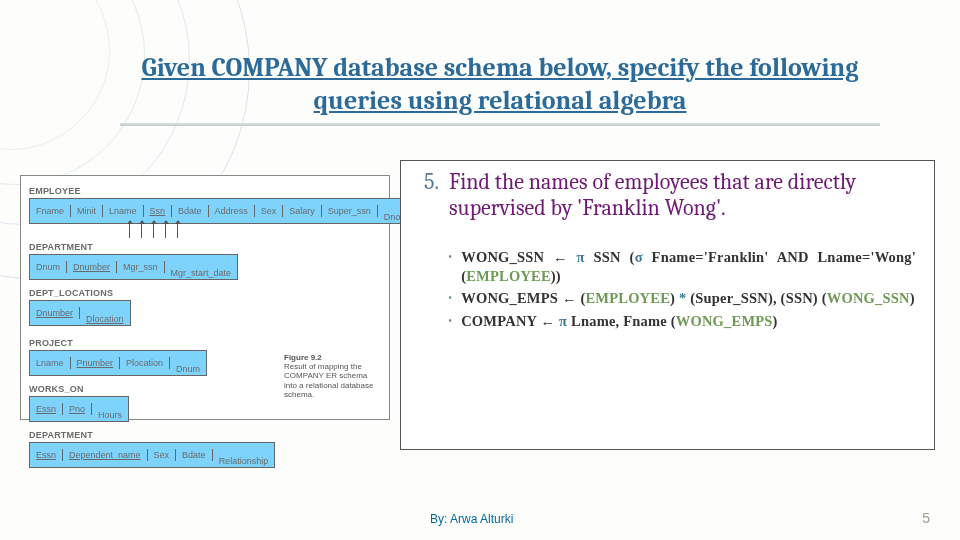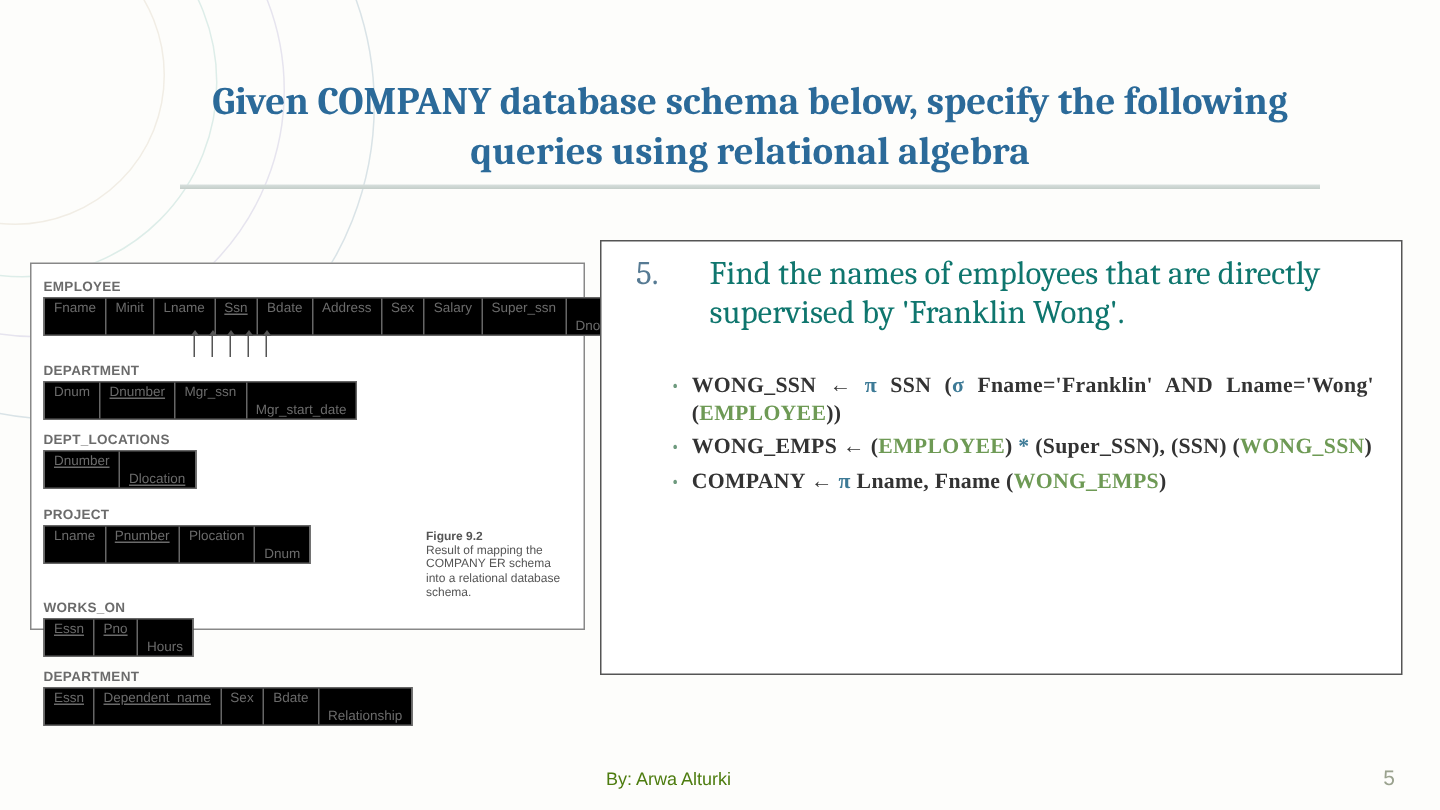--- a/index.html
+++ b/index.html
@@ -32,20 +32,21 @@
     left: 120px;
     right: 80px;
     top: 52px;
     text-align: center;
   }
   .title-text {
     font-size: 26px;
     font-weight: bold;
     color: #2b6a99;
     line-height: 1.25;
+    text-decoration: underline;
   }
   .title-underline {
     height: 3px;
     background: linear-gradient(#d8e0de,#c4cec9);
     margin-top: 6px;
   }
 
   .schema-box {
     position: absolute;
     left: 20px;
@@ -57,21 +58,22 @@
     padding: 6px 8px 6px 8px;
     font-family: Arial, sans-serif;
     color: #6b6b6b;
     font-size: 9px;
   }
   .tbl-title { font-weight: bold; margin-top: 4px; margin-bottom: 2px; font-size: 9px; letter-spacing: .2px; }
   .tbl-row {
     display: flex;
     border: 1px solid #666;
     width: fit-content;
-    background: #000000;
+    background: #7dd3fc;
+    align-items: center;
   }
   .tbl-row span {
     padding: 1px 6px;
     border-right: 1px solid #666;
     white-space: nowrap;
   }
   .tbl-row span:last-child { border-right: none; margin-top: 12px; }
   .u { text-decoration: underline; }
   .fig-caption {
     position: absolute;
@@ -110,24 +112,23 @@
   .q-row { display: flex; gap: 10px; }
   .q-num {
     color: #567a93;
     font-size: 22px;
     min-width: 24px;
     text-align: right;
     font-family: Cambria, Georgia, serif;
   }
   .q-text {
     font-size: 22px;
-    color: #0f766e;
+    color: #701a75;
     line-height: 1.2;
     font-family: Cambria, Georgia, serif;
-    margin-left: 24px;
   }
   .bullets {
     margin-top: 26px;
     padding-left: 32px;
   }
   .b-row {
     display: flex;
     gap: 8px;
     margin-bottom: 4px;
     font-size: 14.5px;
@@ -139,24 +140,24 @@
     color: #6e9a7e;
     font-size: 14px;
     line-height: 1.3;
   }
   .b-text { flex: 1; font-weight: bold; line-height: 1.3; letter-spacing: .2px; font-family: Liberation Serif, serif; }
   .op { color: #3d7a96; font-weight: bold; }
   .term { color: #6e9a55; font-weight: bold; }
 
   .footer-author {
     position: absolute;
-    left: 404px;
+    left: 430px;
     bottom: 14px;
     font-size: 12px;
-    color: #4d7c0f;
+    color: #0369a1;
     font-family: 'Segoe UI', Arial, sans-serif;
   }
   .footer-page {
     position: absolute;
     right: 30px;
     bottom: 14px;
     font-size: 14px;
     color: #9aa28e;
     font-family: 'Segoe UI', Arial, sans-serif;
   }
@@ -213,21 +214,21 @@
   </div>
 
   <div class="tbl-title" style="margin-top:12px">PROJECT</div>
   <div class="tbl-row">
     <span>Lname</span>
     <span class="u">Pnumber</span>
     <span>Plocation</span>
     <span>Dnum</span>
   </div>
 
-  <div class="tbl-title" style="margin-top:24px">WORKS_ON</div>
+  <div class="tbl-title" style="margin-top:8px">WORKS_ON</div>
   <div class="tbl-row">
     <span class="u">Essn</span>
     <span class="u">Pno</span>
     <span>Hours</span>
   </div>
 
   <div class="tbl-title" style="margin-top:8px">DEPARTMENT</div>
   <div class="tbl-row">
     <span class="u">Essn</span>
     <span class="u">Dependent_name</span>

